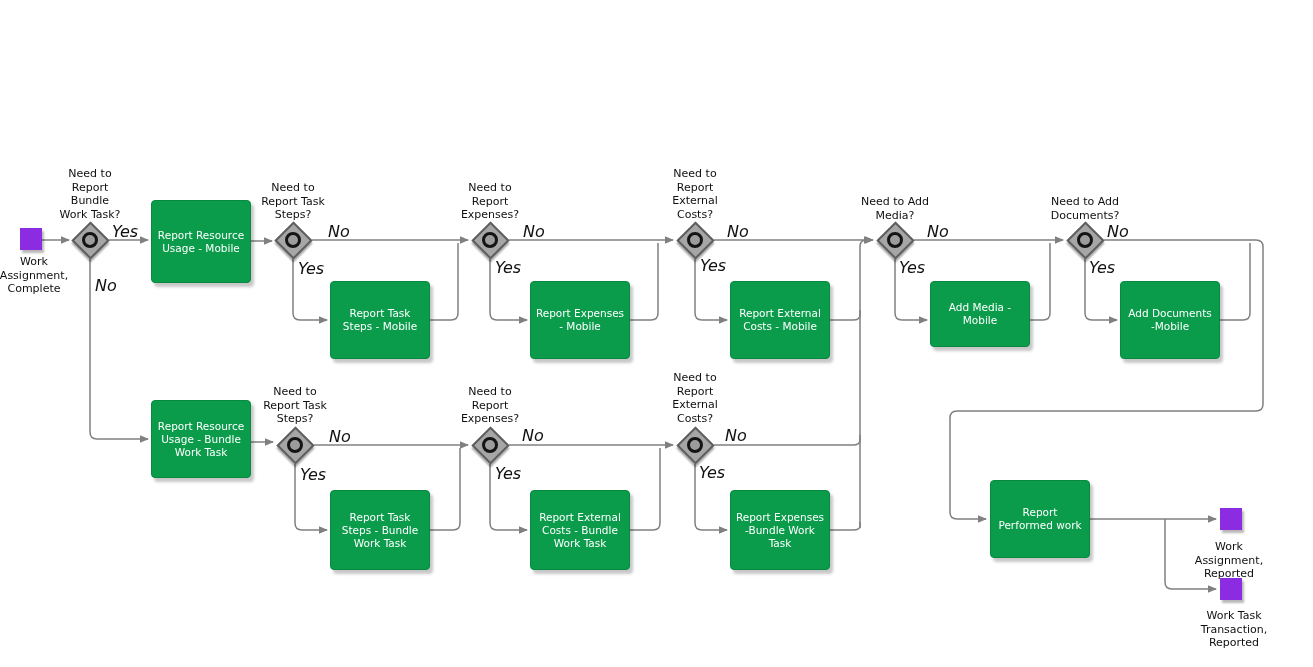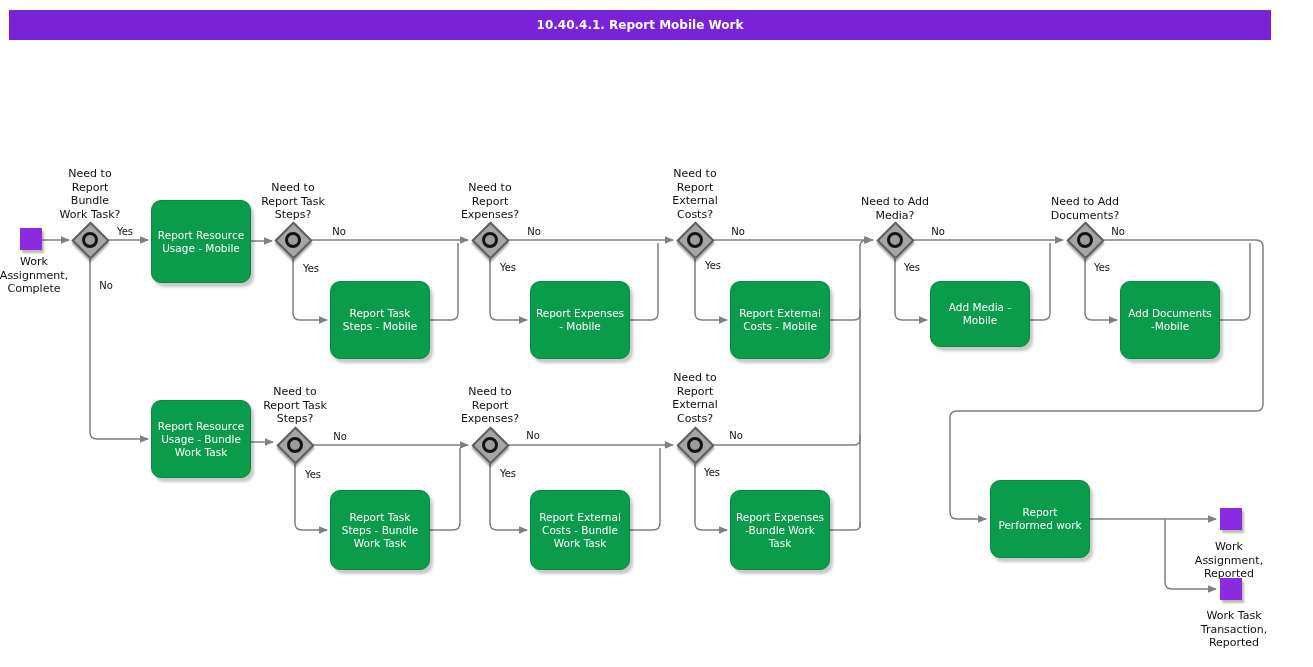--- a/index.html
+++ b/index.html
@@ -2,43 +2,40 @@
 <html><head>
 <meta charset="utf-8">
 <style>
   html,body{margin:0;padding:0;background:#fff;}
   .stage{position:relative;width:1313px;height:667px;background:#ffffff;
          font-family:"DejaVu Sans","Liberation Sans",sans-serif;overflow:hidden;}
   .titlebar{position:absolute;left:9px;top:10px;width:1262px;height:30px;
             display:flex;align-items:center;justify-content:center;
             color:#fff;font-size:12px;font-weight:bold;}
   #edges{position:absolute;left:0;top:0;}
-  .task{position:absolute;border-radius:10px;color:#fff;
+  .task{position:absolute;border-radius:4px;color:#fff;
         display:flex;align-items:center;justify-content:center;text-align:center;
         font-size:10.5px;line-height:13px;white-space:pre-line;
         box-shadow:3px 4px 3px rgba(0,0,0,0.22);box-sizing:border-box;cursor:pointer;}
   .event{position:absolute;box-shadow:2px 3px 2px rgba(0,0,0,0.28);box-sizing:border-box;}
   .decision{position:absolute;width:38px;height:38px;}
   .decision .dshape{position:absolute;left:5.5px;top:5.5px;width:27px;height:27px;
         transform:rotate(45deg);background:#a6a6a6;border:2px solid #5e5e5e;
         box-sizing:border-box;box-shadow:2px 2px 2px rgba(0,0,0,0.35);}
   .decision .dcircle{position:absolute;left:11px;top:11px;width:16px;height:16px;
         border-radius:50%;border:3px solid #141414;background:#9c9c9c;box-sizing:border-box;}
   .caption{position:absolute;transform:translateX(-50%);text-align:center;
         font-size:11px;line-height:13.5px;color:#101010;white-space:pre-line;}
   .edge-label{position:absolute;transform:translate(-50%,-50%);
-        font-size:10px;color:#101010;white-space:pre;}
+        font-size:16px;color:#101010;white-space:pre;font-style:italic;}
 </style>
 </head>
 <body>
 
 <div class="stage">
-  <div class="titlebar" style="background: rgb(122, 34, 216);">
-    <span>10.40.4.1. Report Mobile Work</span>
-  </div>
   <svg id="edges" width="1313" height="667">
     <defs>
       <marker id="arrow" markerWidth="11" markerHeight="9" refX="8.5" refY="4" orient="auto" markerUnits="userSpaceOnUse">
         <path d="M0,0 L9.5,4 L0,8 z" fill="#808080"></path>
       </marker>
     </defs>
     <g id="edge-group">
         <path d="M 42 240 L 69 240" fill="none" stroke="#808080" stroke-width="1.5" marker-end="url(#arrow)"></path>
         <path d="M 109 240 L 148 240" fill="none" stroke="#808080" stroke-width="1.5" marker-end="url(#arrow)"></path>
         <path d="M 90 259 L 90 432 Q 90 439 97 439 L 148 439" fill="none" stroke="#808080" stroke-width="1.5" marker-end="url(#arrow)"></path>

